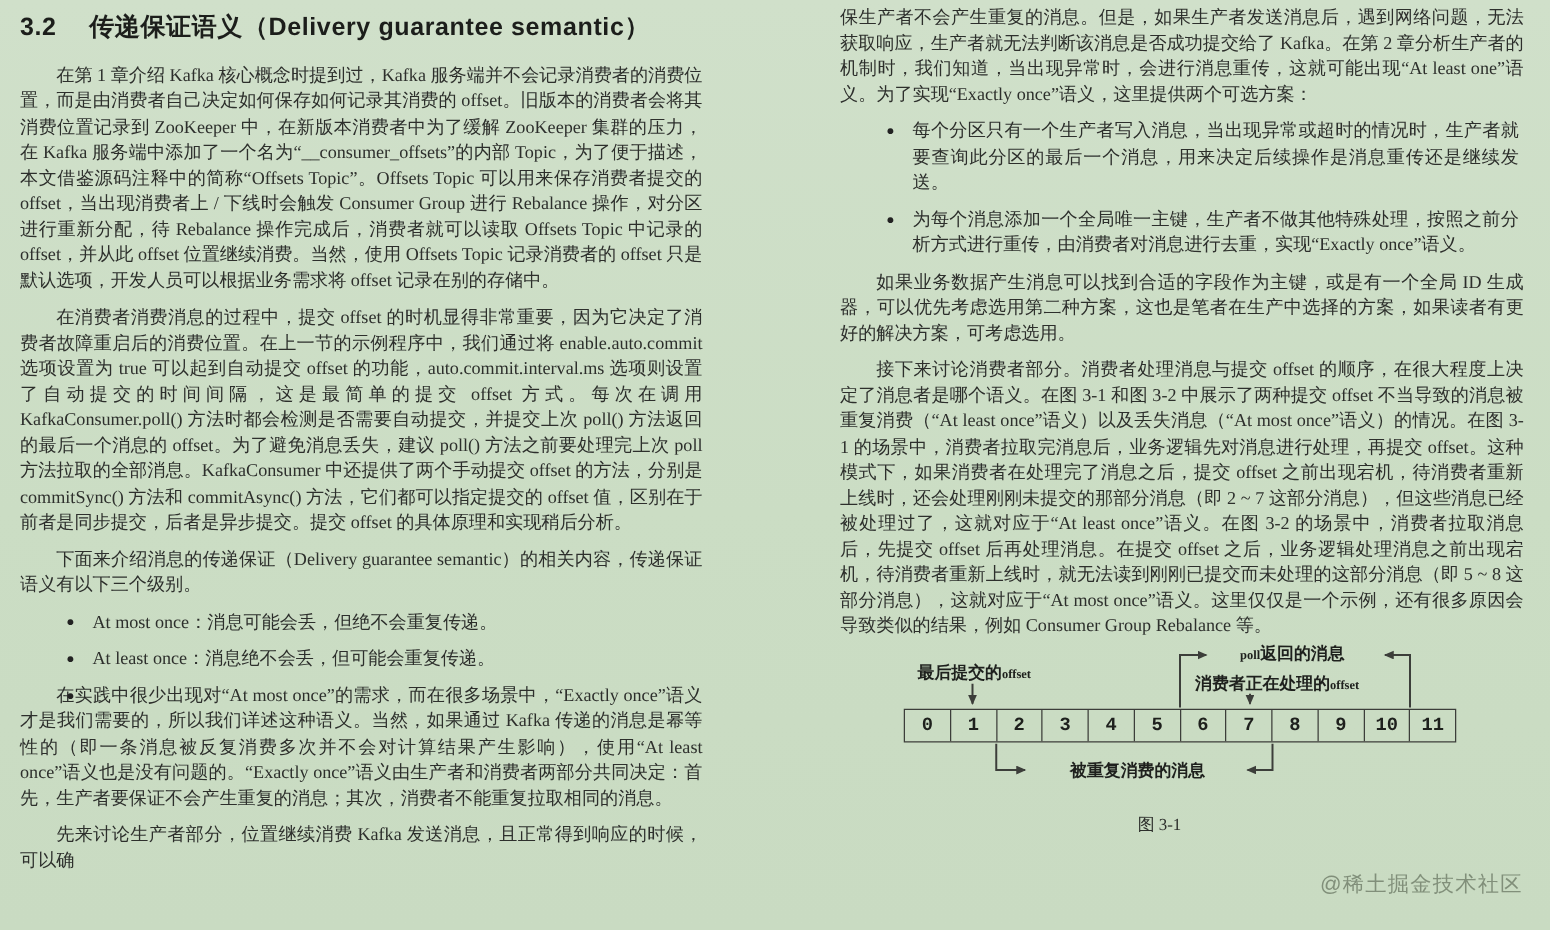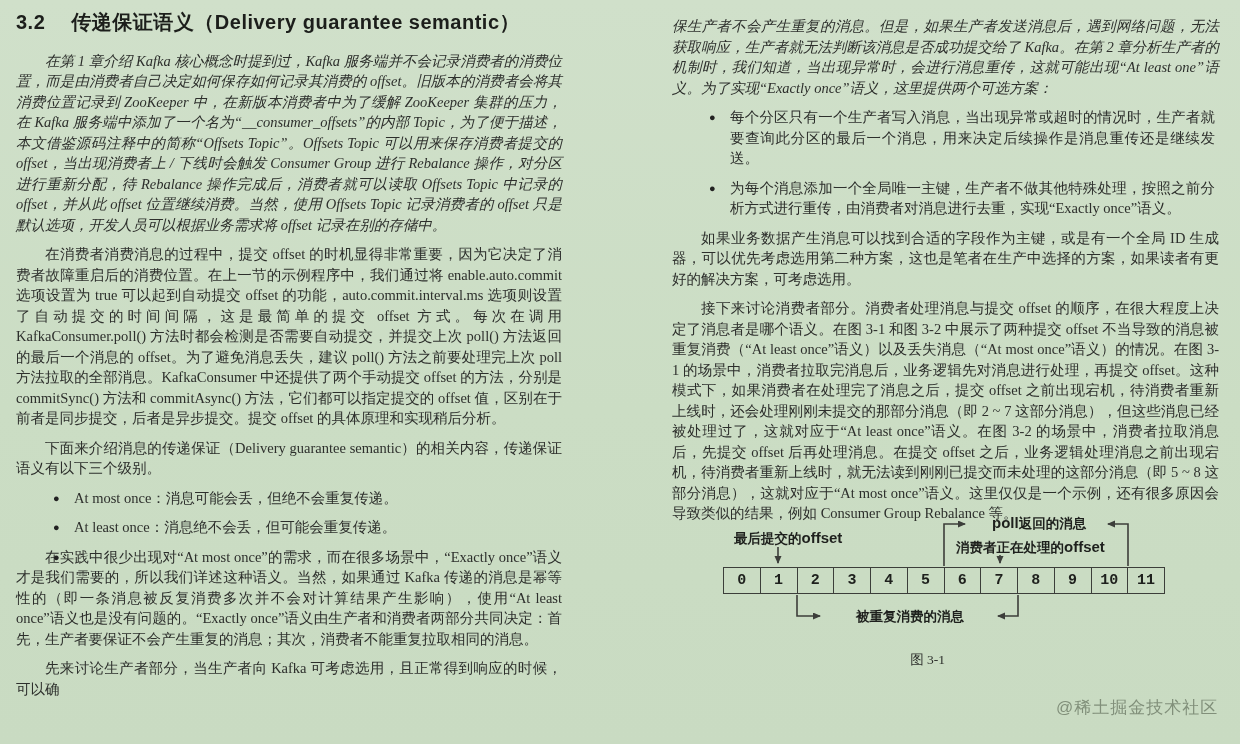--- a/index.html
+++ b/index.html
@@ -15,30 +15,30 @@
   .col-left{left:16px;top:12px;width:546px;}
   .col-right{left:672px;top:4px;width:547px;}
   .section-title{
     font-family:"Liberation Sans",sans-serif;
     font-weight:bold;font-size:20px;color:#1c1e1b;
     margin:0 0 18px 0;letter-spacing:.5px;
   }
   .section-title .num{margin-right:26px;}
   p{margin:9px 0 0 0;text-align:justify;}
   p.indent{text-indent:2em;}
-  p.first{margin-top:12px;font-style:italic;}
+  p.first{margin-top:0;}
   ul.bullets{list-style:none;margin:8px 0 0 0;padding:0 0 0 58px;}
   ul.bullets li{position:relative;margin-top:9px;text-align:justify;padding-right:4px;}
   ul.bullets li .dot{position:absolute;left:-21px;top:0;font-size:11px;color:#222;}
   
   .figure{position:absolute;left:672px;top:514px;width:548px;height:168px;}
   .figure svg{position:absolute;left:0;top:0;}
   .fig-label{position:absolute;white-space:nowrap;color:#1e201d;
     font-family:"Liberation Sans",sans-serif;font-weight:bold;font-size:13.5px;}
-  .fig-label .code{font-family:Liberation Sans, sans-serif;font-weight:bold;font-size:15px;}
+  .fig-label .code{font-family:Liberation Serif, serif;font-weight:bold;font-size:10px;}
   .lbl-committed{left:62px;top:15px;}
   .lbl-poll{left:320px;top:0px;}
   .lbl-processing{left:284px;top:24px;}
   .lbl-repeated{left:184px;top:94px;}
   .offset-row{
     position:absolute;left:51px;top:53px;width:442px;height:27px;
     display:flex;border:1.6px solid #3c3e3a;box-sizing:border-box;background:transparent;
   }
   .offset-cell{
     flex:1;display:flex;align-items:center;justify-content:center;
@@ -65,21 +65,21 @@
     </h2>
     <p class="indent first">在第 1 章介绍 Kafka 核心概念时提到过，Kafka 服务端并不会记录消费者的消费位置，而是由消费者自己决定如何保存如何记录其消费的 offset。旧版本的消费者会将其消费位置记录到 ZooKeeper 中，在新版本消费者中为了缓解 ZooKeeper 集群的压力，在 Kafka 服务端中添加了一个名为“__consumer_offsets”的内部 Topic，为了便于描述，本文借鉴源码注释中的简称“Offsets Topic”。Offsets Topic 可以用来保存消费者提交的 offset，当出现消费者上 / 下线时会触发 Consumer Group 进行 Rebalance 操作，对分区进行重新分配，待 Rebalance 操作完成后，消费者就可以读取 Offsets Topic 中记录的 offset，并从此 offset 位置继续消费。当然，使用 Offsets Topic 记录消费者的 offset 只是默认选项，开发人员可以根据业务需求将 offset 记录在别的存储中。</p>
     <p class="indent">在消费者消费消息的过程中，提交 offset 的时机显得非常重要，因为它决定了消费者故障重启后的消费位置。在上一节的示例程序中，我们通过将 enable.auto.commit 选项设置为 true 可以起到自动提交 offset 的功能，auto.commit.interval.ms 选项则设置了自动提交的时间间隔，这是最简单的提交 offset 方式。每次在调用 KafkaConsumer.poll() 方法时都会检测是否需要自动提交，并提交上次 poll() 方法返回的最后一个消息的 offset。为了避免消息丢失，建议 poll() 方法之前要处理完上次 poll 方法拉取的全部消息。KafkaConsumer 中还提供了两个手动提交 offset 的方法，分别是 commitSync() 方法和 commitAsync() 方法，它们都可以指定提交的 offset 值，区别在于前者是同步提交，后者是异步提交。提交 offset 的具体原理和实现稍后分析。</p>
     <p class="indent">下面来介绍消息的传递保证（Delivery guarantee semantic）的相关内容，传递保证语义有以下三个级别。</p>
     <ul class="bullets">
       <li><span class="dot">●</span><span>At most once：消息可能会丢，但绝不会重复传递。</span></li>
       <li><span class="dot">●</span><span>At least once：消息绝不会丢，但可能会重复传递。</span></li>
       <li><span class="dot">●</span></li>
     </ul>
     <p class="indent">在实践中很少出现对“At most once”的需求，而在很多场景中，“Exactly once”语义才是我们需要的，所以我们详述这种语义。当然，如果通过 Kafka 传递的消息是幂等性的（即一条消息被反复消费多次并不会对计算结果产生影响），使用“At least once”语义也是没有问题的。“Exactly once”语义由生产者和消费者两部分共同决定：首先，生产者要保证不会产生重复的消息；其次，消费者不能重复拉取相同的消息。</p>
-    <p class="indent">先来讨论生产者部分，当生产者向 Kafka 可考虑选用，且正常得到响应的时候，可以确</p>
+    <p class="indent">先来讨论生产者部分，位置继续消费 Kafka 发送消息，且正常得到响应的时候，可以确</p>
   </div>
 
   <div class="col col-right">
     <p class="first">保生产者不会产生重复的消息。但是，如果生产者发送消息后，遇到网络问题，无法获取响应，生产者就无法判断该消息是否成功提交给了 Kafka。在第 2 章分析生产者的机制时，我们知道，当出现异常时，会进行消息重传，这就可能出现“At least one”语义。为了实现“Exactly once”语义，这里提供两个可选方案：</p>
     <ul class="bullets">
       <li><span class="dot">●</span><span>每个分区只有一个生产者写入消息，当出现异常或超时的情况时，生产者就要查询此分区的最后一个消息，用来决定后续操作是消息重传还是继续发送。</span></li>
       <li><span class="dot">●</span><span>为每个消息添加一个全局唯一主键，生产者不做其他特殊处理，按照之前分析方式进行重传，由消费者对消息进行去重，实现“Exactly once”语义。</span></li>
     </ul>
     <p class="indent">如果业务数据产生消息可以找到合适的字段作为主键，或是有一个全局 ID 生成器，可以优先考虑选用第二种方案，这也是笔者在生产中选择的方案，如果读者有更好的解决方案，可考虑选用。</p>
     <p class="indent">接下来讨论消费者部分。消费者处理消息与提交 offset 的顺序，在很大程度上决定了消息者是哪个语义。在图 3-1 和图 3-2 中展示了两种提交 offset 不当导致的消息被重复消费（“At least once”语义）以及丢失消息（“At most once”语义）的情况。在图 3-1 的场景中，消费者拉取完消息后，业务逻辑先对消息进行处理，再提交 offset。这种模式下，如果消费者在处理完了消息之后，提交 offset 之前出现宕机，待消费者重新上线时，还会处理刚刚未提交的那部分消息（即 2 ~ 7 这部分消息），但这些消息已经被处理过了，这就对应于“At least once”语义。在图 3-2 的场景中，消费者拉取消息后，先提交 offset 后再处理消息。在提交 offset 之后，业务逻辑处理消息之前出现宕机，待消费者重新上线时，就无法读到刚刚已提交而未处理的这部分消息（即 5 ~ 8 这部分消息），这就对应于“At most once”语义。这里仅仅是一个示例，还有很多原因会导致类似的结果，例如 Consumer Group Rebalance 等。</p>

